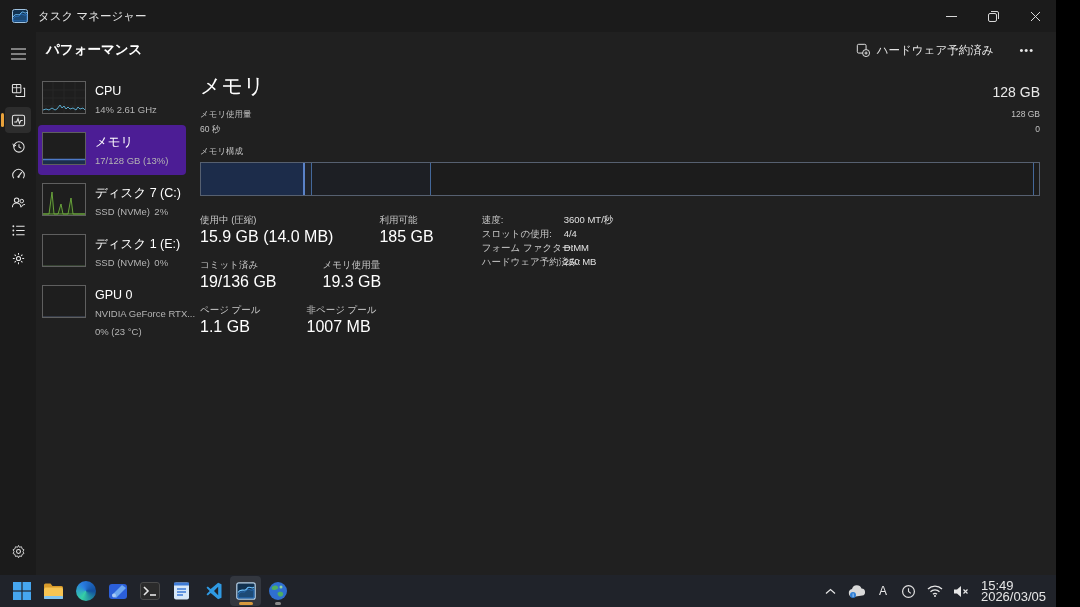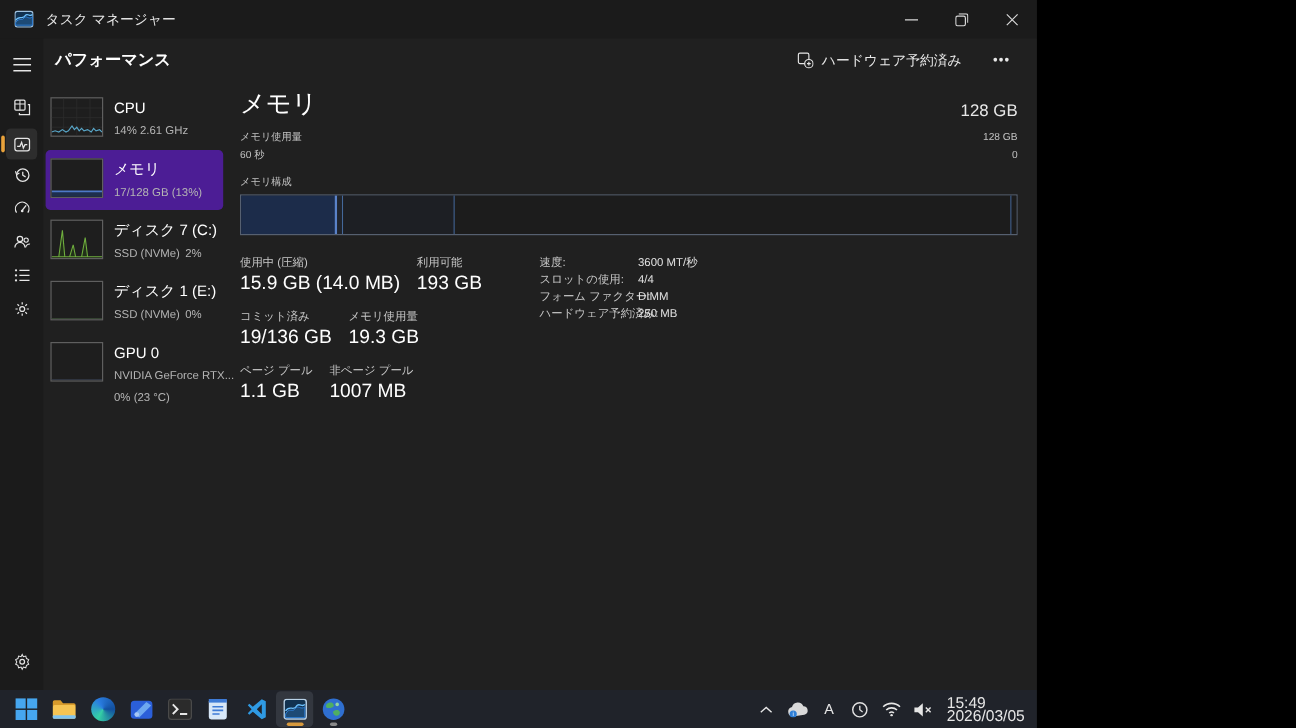--- a/index.html
+++ b/index.html
@@ -1,18 +1,18 @@
 <!DOCTYPE html>
 <html><head>
 <meta charset="utf-8">
 <style>
   * { margin:0; padding:0; box-sizing:border-box; }
   html,body { width:1080px; height:607px; overflow:hidden; background:#000; }
   body { font-family:"Liberation Sans","DejaVu Sans",sans-serif; color:#fff; }
-  .screen { position:relative; width:864px; height:607px; background:#1b1b1b; }
+  .screen { position:relative; width:1056px; height:607px; background:#1b1b1b; }
 
   
   .titlebar { position:absolute; top:0; left:0; right:0; height:32px; background:#1b1b1b; display:flex; align-items:center; }
   .app-icon { width:16px; height:16px; margin:0 10px 0 12px; }
   .titlebar-title { font-size:11.5px; color:#e8e8e8; }
   .caption-buttons { position:absolute; right:0; top:0; height:32px; display:flex; }
   .caption-btn { width:42px; height:32px; display:flex; align-items:center; justify-content:center; color:#d8d8d8; }
 
   
   .rail { position:absolute; top:32px; left:0; width:36px; bottom:32px; background:#1b1b1b; }
@@ -60,21 +60,21 @@
   .comp-bar { margin-top:4px; height:34px; border:1px solid #566070; display:flex; }
   .seg { height:100%; border-right:1px solid #44689a; }
   .seg-inuse { width:12.4%; background:#1c2c4a; border-right:2px solid #5a82c8; }
   .seg-modified { width:0.8%; background:#20242c; }
   .seg-standby { width:14.3%; background:#1d1f24; }
   .seg-free { width:71.9%; background:#1c1c1c; border-right:1px solid #44689a; }
   .seg-hw { width:0.6%; background:#1c1c1c; border-right:none; }
 
   
   .stats { display:flex; margin-top:17px; }
-  .stat-row { display:flex; margin-bottom:11px; }
+  .stat-row { display:flex; margin-bottom:11px;gap:32px; }
   .stat-pair { margin-right:14px; }
   .stat-row1 .stat-pair:first-child { min-width:108px; }
   .stat-row2 .stat-pair:first-child { min-width:63px; }
   .stat-row3 .stat-pair:first-child { min-width:43px; }
   .stat-label { font-size:9.5px; color:#c8c8c8; line-height:13px; white-space:nowrap; }
   .stat-value { font-size:16px; color:#fff; line-height:21px; white-space:nowrap; }
   .details { margin-left:34px; font-size:9.5px; color:#c8c8c8; }
   .detail-row { display:flex; line-height:14px; }
   .detail-label { width:82px; white-space:nowrap; }
   .detail-value { color:#e0e0e0; white-space:nowrap; }
@@ -306,21 +306,21 @@
 
       <div class="stats">
         <div>
           <div class="stat-row stat-row1">
             <div class="stat-pair">
               <div class="stat-label">使用中 (圧縮)</div>
               <div class="stat-value">15.9 GB (14.0 MB)</div>
             </div>
             <div class="stat-pair">
               <div class="stat-label">利用可能</div>
-              <div class="stat-value">193 GB</div>
+              <div class="stat-value">185 GB</div>
             </div>
           </div>
           <div class="stat-row stat-row2">
             <div class="stat-pair">
               <div class="stat-label">コミット済み</div>
               <div class="stat-value">19/136 GB</div>
             </div>
             <div class="stat-pair">
               <div class="stat-label">メモリ使用量</div>
               <div class="stat-value">19.3 GB</div>

